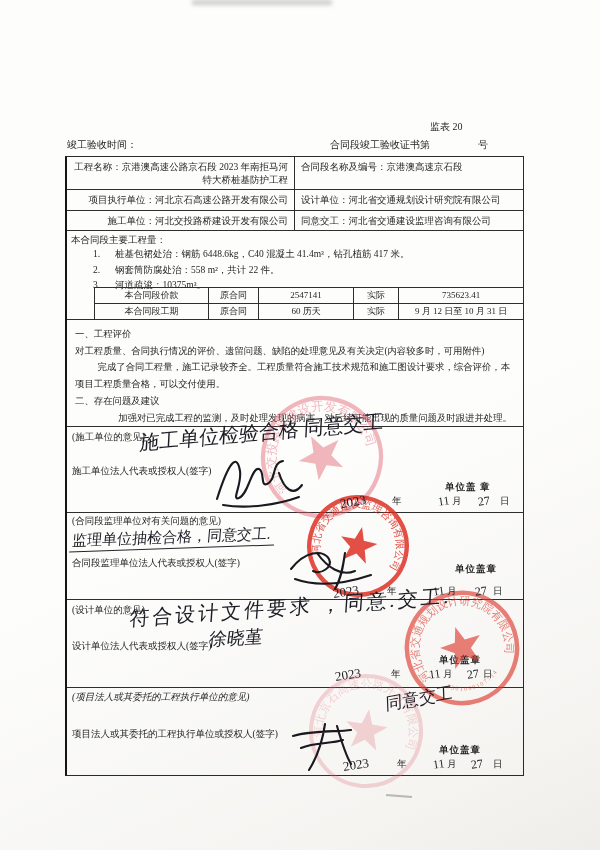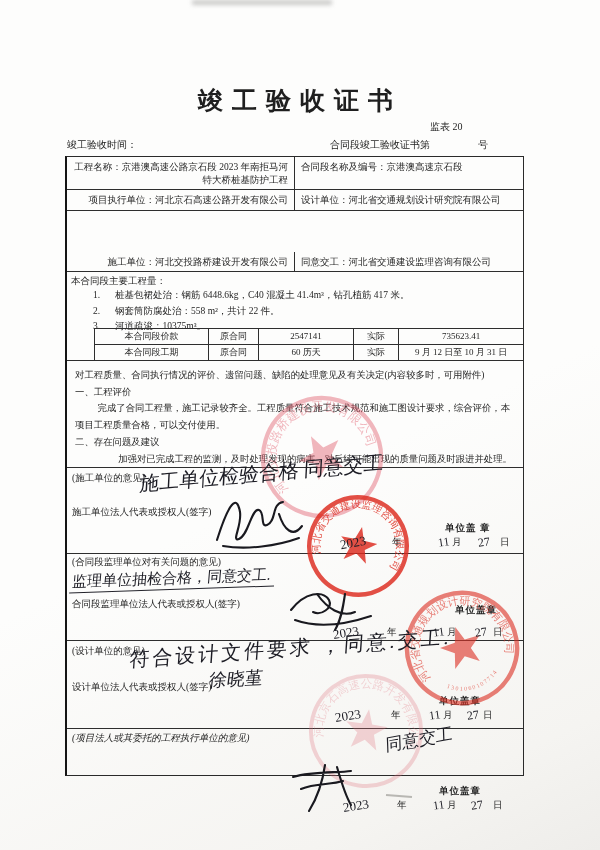--- a/index.html
+++ b/index.html
@@ -37,21 +37,20 @@
   .z6{z-index:6;} .z5{z-index:5;}
 </style>
 </head>
 <body>
 
 <div class="page">
 
   <div class="smudge" style="left:192px;top:0;width:140px;height:5px;"></div>
   <div class="abs" style="left:386px;top:795px;width:26px;height:2px;background:#8f8d88;opacity:.6;transform:rotate(4deg);"></div>
 
-  <div class="abs t2" style="left:0;top:84px;width:600px;text-align:center;">竣工验收证书</div>
   <div class="abs small" style="left:430px;top:120px;">监表 20</div>
   <div class="abs small" style="left:67px;top:138px;">竣工验收时间：</div>
   <div class="abs small" style="left:330px;top:138px;">合同段竣工验收证书第</div>
   <div class="abs small" style="left:478px;top:138px;">号</div>
 
   <div class="doc-table">
 
     <div class="row" style="height:33px;">
       <div class="cells">
         <div class="cellL">工程名称：京港澳高速公路京石段 2023 年南拒马河特大桥桩基防护工程</div>
@@ -59,21 +58,21 @@
       </div>
     </div>
 
     <div class="row" style="height:21px;">
       <div class="cells">
         <div class="cellL">项目执行单位：河北京石高速公路开发有限公司</div>
         <div class="cellR">设计单位：河北省交通规划设计研究院有限公司</div>
       </div>
     </div>
 
-    <div class="row" style="height:20px;margin-top:41px;">
+    <div class="row" style="height:20px;">
       <div class="cells">
         <div class="cellL">施工单位：河北交投路桥建设开发有限公司</div>
         <div class="cellR">同意交工：河北省交通建设监理咨询有限公司</div>
       </div>
     </div>
 
     <div class="row" style="height:89px;">
       <div class="abs" style="left:4px;top:3px;">本合同段主要工程量：</div>
       <div class="qty-item" style="top:17px;">
         <span class="qty-no">1.</span><span>桩基包裙处治：钢筋 6448.6kg，C40 混凝土 41.4m³，钻孔植筋 417 米。</span>
@@ -92,22 +91,22 @@
         <div>735623.41</div>
         <div>本合同段工期</div>
         <div>原合同</div>
         <div>60 历天</div>
         <div>实际</div>
         <div>9 月 12 日至 10 月 31 日</div>
       </div>
     </div>
 
     <div class="row eval" style="height:107px;">
+      <div>一、工程评价</div>
       <div>对工程质量、合同执行情况的评价、遗留问题、缺陷的处理意见及有关决定(内容较多时，可用附件)</div>
-      <div>一、工程评价</div>
       <div class="ind2">完成了合同工程量，施工记录较齐全。工程质量符合施工技术规范和施工图设计要求，综合评价，本项目工程质量合格，可以交付使用。</div>
       <div>二、存在问题及建议</div>
       <div class="ind4">加强对已完成工程的监测，及时处理发现的病害，对后续可能出现的质量问题及时跟进并处理。</div>
     </div>
 
     <div class="row" style="height:86px;">
       <div class="abs lbl" style="left:5px;top:4px;">(施工单位的意见)</div>
       <div class="abs hw z6" style="left:72px;top:-8px;font-size:20px;transform:rotate(-5deg) skewX(-8deg);">施工单位检验合格 同意交工</div>
       <div class="abs lbl" style="left:5px;top:38px;">施工单位法人代表或授权人(签字)</div>
       <svg class="abs sig z6" style="left:140px;top:20px;" width="105" height="64" viewBox="0 0 105 64">
@@ -155,20 +154,21 @@
         <span class="abs hw" style="left:102px;top:0;font-size:12px;transform:rotate(-8deg);">11</span>
         <span class="abs lbl" style="left:116px;top:2px;">月</span>
         <span class="abs hw" style="left:140px;top:0;font-size:12px;transform:rotate(-8deg);">27</span>
         <span class="abs lbl" style="left:156px;top:2px;">日</span>
       </div>
     </div>
 
     <div class="row" style="height:87px;">
       <div class="abs lbl" style="left:5px;top:3px;font-style:italic;">(项目法人或其委托的工程执行单位的意见)</div>
       <div class="abs hw z6" style="left:318px;top:0;font-size:17px;transform:rotate(-10deg) skewX(-8deg);">同意交工</div>
+      <div class="abs lbl" style="left:5px;top:40px;">项目法人或其委托的工程执行单位或授权人(签字)</div>
       <svg class="abs sig z6" style="left:218px;top:32px;" width="85" height="52" viewBox="0 0 85 52">
         <path d="M8,16 C28,10 52,12 66,10 M40,4 C38,18 34,34 24,50 M16,28 C30,22 46,24 58,20 M52,6 C56,20 60,34 66,44"></path>
       </svg>
       <div class="abs seal-lbl" style="left:372px;top:56px;">单位盖章</div>
       <div class="abs z6" style="left:268px;top:68px;width:200px;height:18px;">
         <span class="abs hw" style="left:8px;top:0;font-size:13px;transform:rotate(-9deg);">2023</span>
         <span class="abs lbl" style="left:62px;top:2px;">年</span>
         <span class="abs hw" style="left:98px;top:0;font-size:12px;transform:rotate(-8deg);">11</span>
         <span class="abs lbl" style="left:112px;top:2px;">月</span>
         <span class="abs hw" style="left:136px;top:0;font-size:12px;transform:rotate(-8deg);">27</span>

